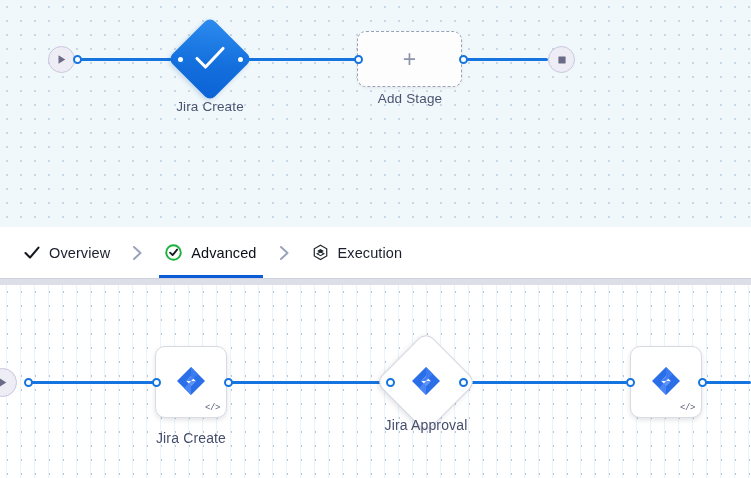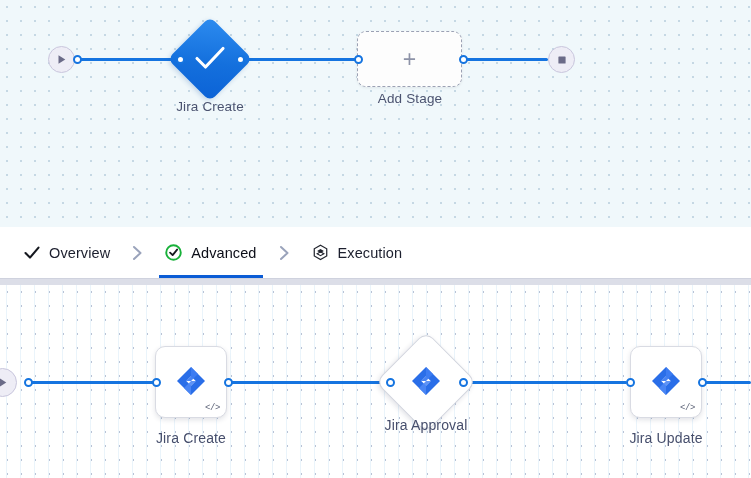--- a/index.html
+++ b/index.html
@@ -359,14 +359,13 @@
         <polygon points="17,2 31,16 17,30 3,16" fill="#2a6ee8"></polygon>
         <polygon points="17,11.3 21.7,16 17,20.7 12.3,16" fill="#ffffff"></polygon>
         <polygon points="17,2 24,9 17,16 12.3,16 17,11.3" fill="#3d7cf2" opacity="0.95"></polygon>
         <polygon points="17,30 10,23 17,16 21.7,16 17,20.7" fill="#4c87f5" opacity="0.9"></polygon>
       </svg>
       <span class="code-badge">&lt;/&gt;</span>
     </div>
   </div>
   <div class="port" style="left:626px; top:93px;"></div>
   <div class="port" style="left:698px; top:93px;"></div>
-  <div class="node-label bottom" style="left:606px; top:145px; width:120px;">Jira Update</div>
 </div>
 
 </body></html>

